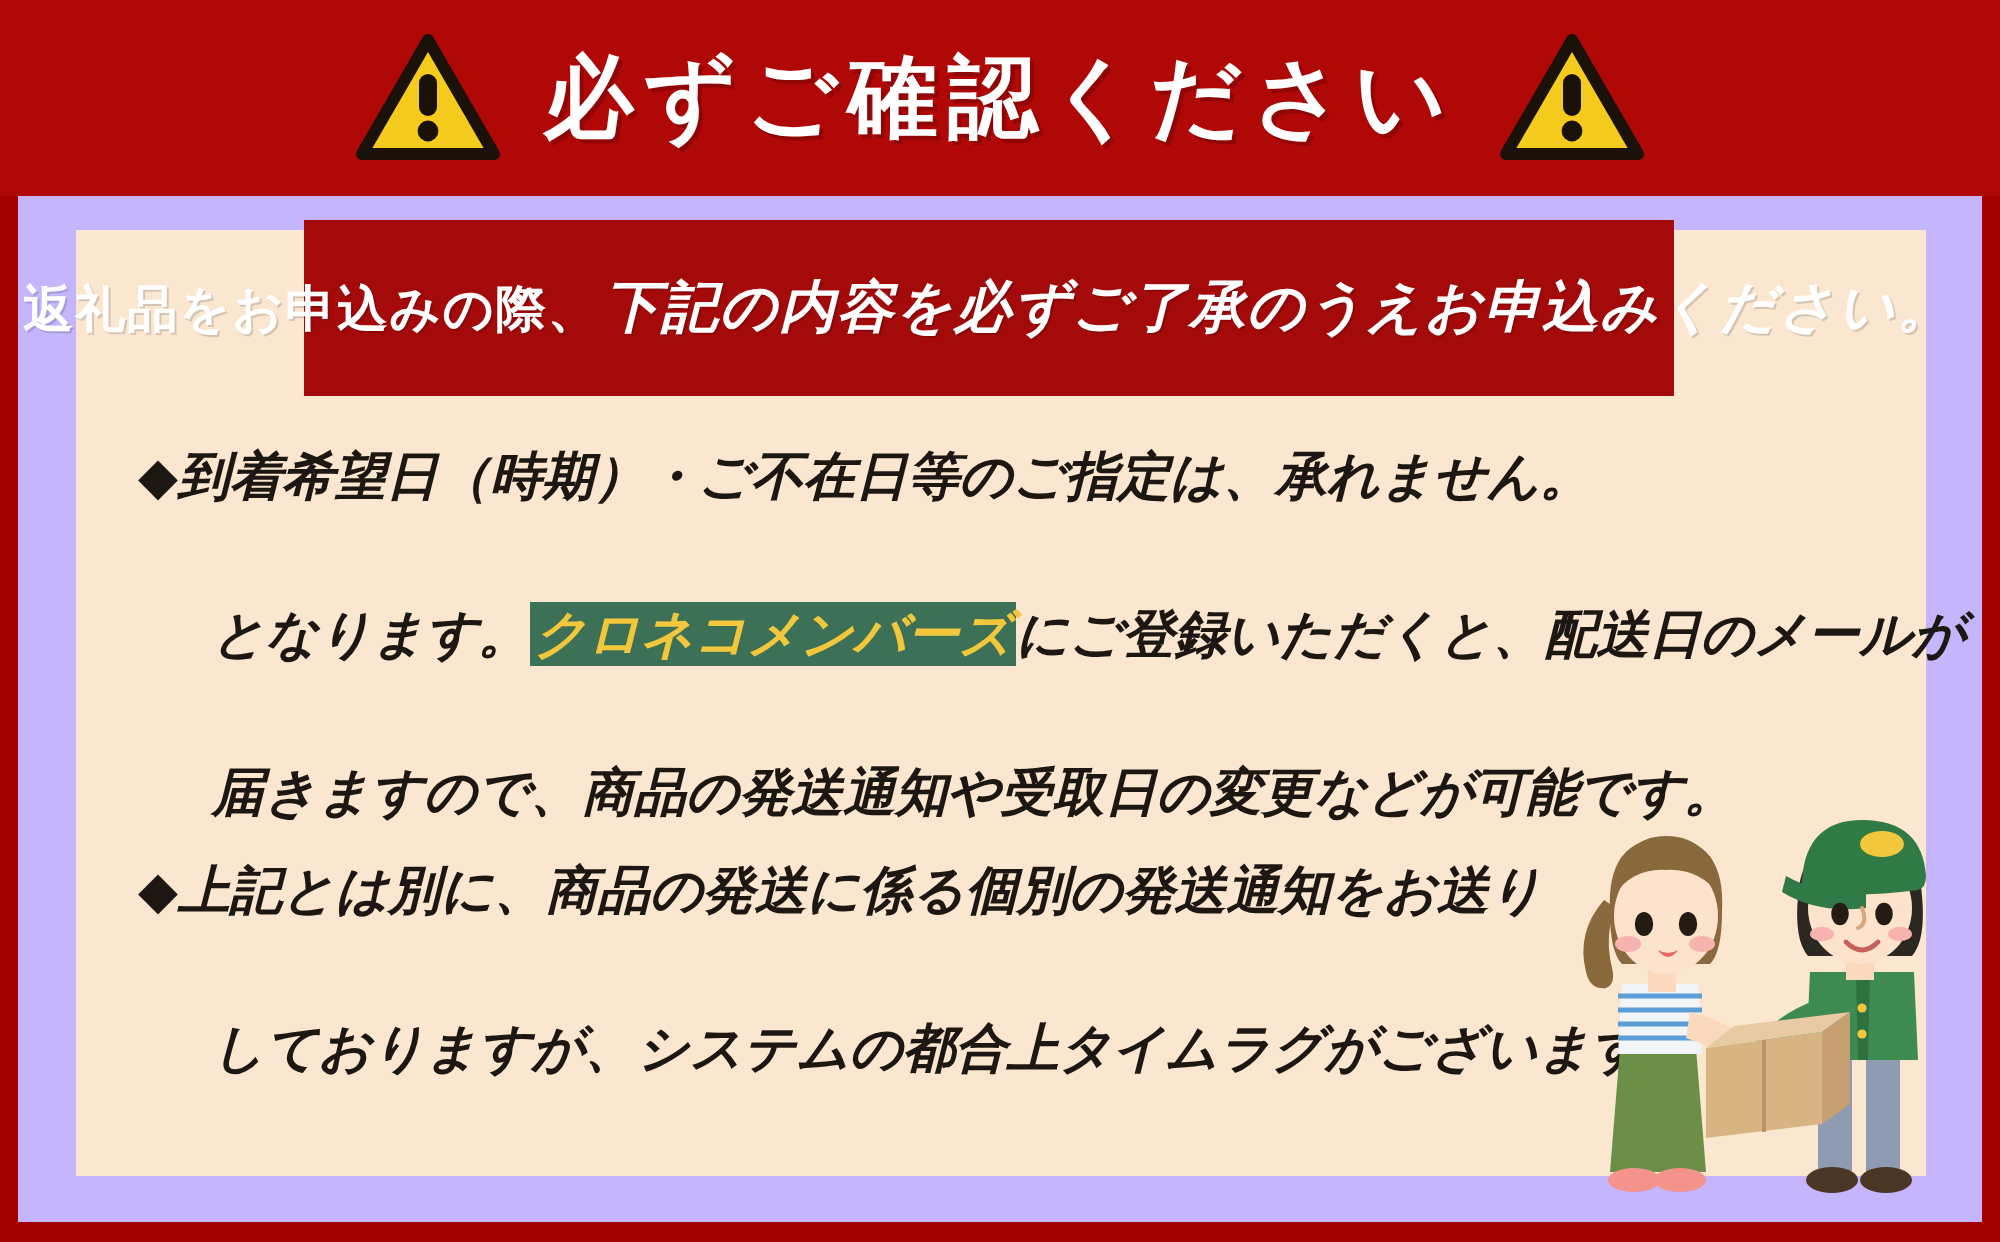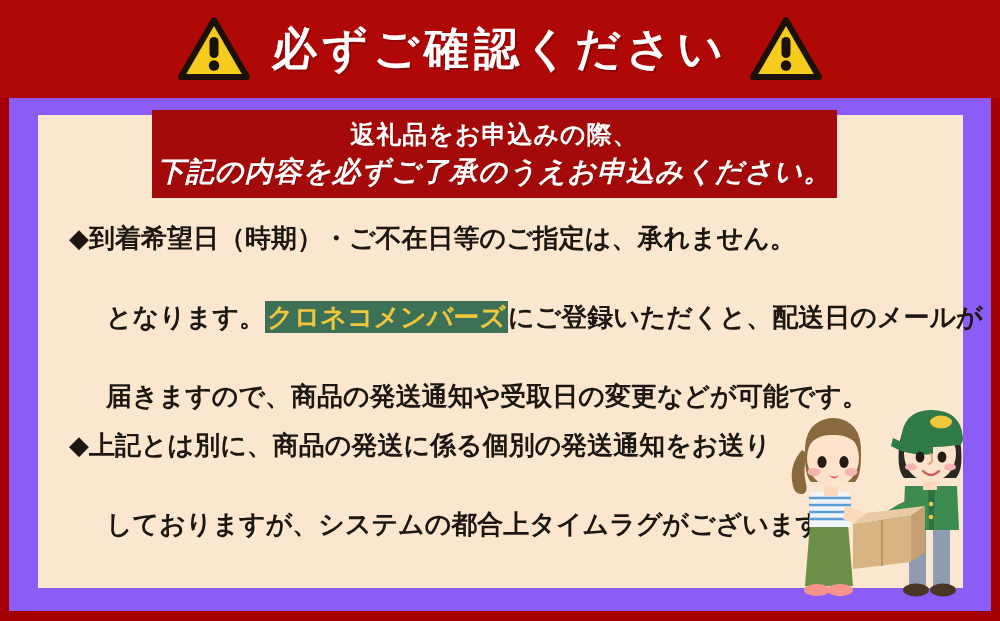--- a/index.html
+++ b/index.html
@@ -5,21 +5,21 @@
   * { margin:0; padding:0; box-sizing:border-box; }
   html, body {
     width:1000px; height:621px; overflow:hidden;
     font-family:"Liberation Sans","DejaVu Sans",sans-serif;
     background:#ffffff;
   }
 
   .poster {
     position:relative;
     width:1000px; height:621px;
-    background:#8b5cf6;
+    background:#c4b5fd;
     border-left:9px solid #a50000;
     border-right:9px solid #a50000;
     border-bottom:10px solid #a50000;
   }
 
   
   .header {
     position:absolute;
     left:-9px; top:0; width:1000px; height:98px;
     background:#b00707;
@@ -43,21 +43,21 @@
     width:925px; height:473px;
     background:#fbe7d0;
   }
 
   
   .banner {
     position:absolute;
     left:143px; top:110px;
     width:685px; height:88px;
     background:#a50a0a;
-    display:flex; flex-direction:column;
+    display:flex; 
     align-items:center; justify-content:center;
     gap:2px;
     z-index:4;
   }
   .banner-line {
     color:#ffffff;
     font-weight:bold;
     white-space:nowrap;
     text-shadow:1px 1px 0 rgba(0,0,0,0.15);
   }
@@ -72,20 +72,21 @@
     z-index:3;
   }
   .para { margin-bottom:2px; }
   .tline {
     font-size:26px;
     font-weight:bold;
     color:#1c1713;
     line-height:47px;
     white-space:nowrap;
     letter-spacing:0px;
+    font-style:italic;
   }
   .tline.indent { padding-left:37px;margin-top:32px; }
   .hl {
     background:#3c7158;
     color:#f2c73c;
     padding:1px 2px;
   }
 
   
   .illus {

